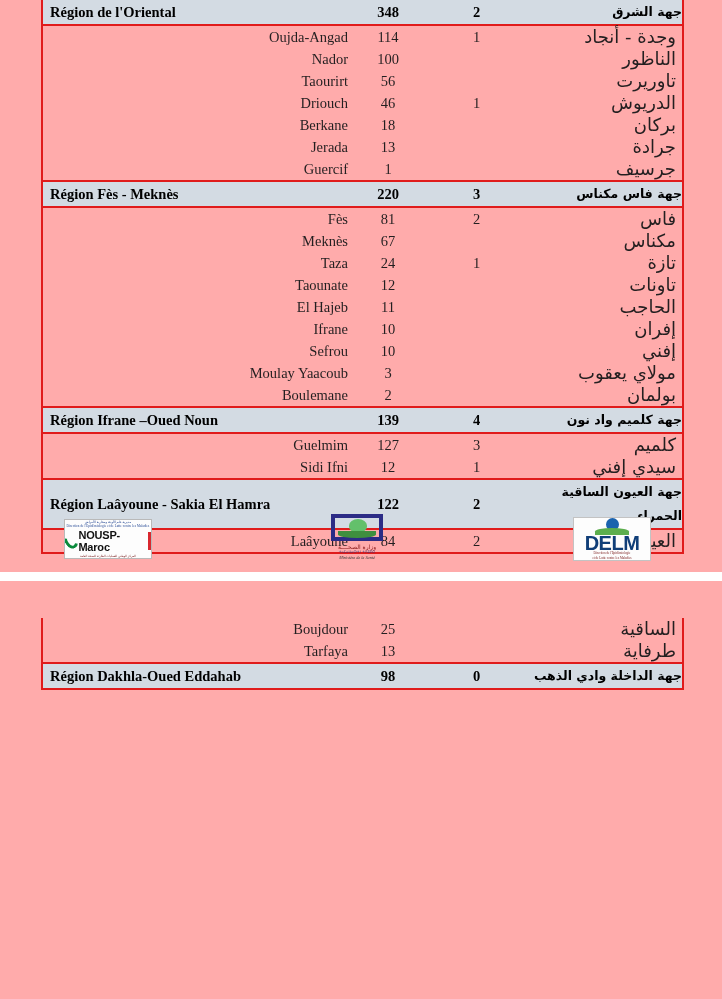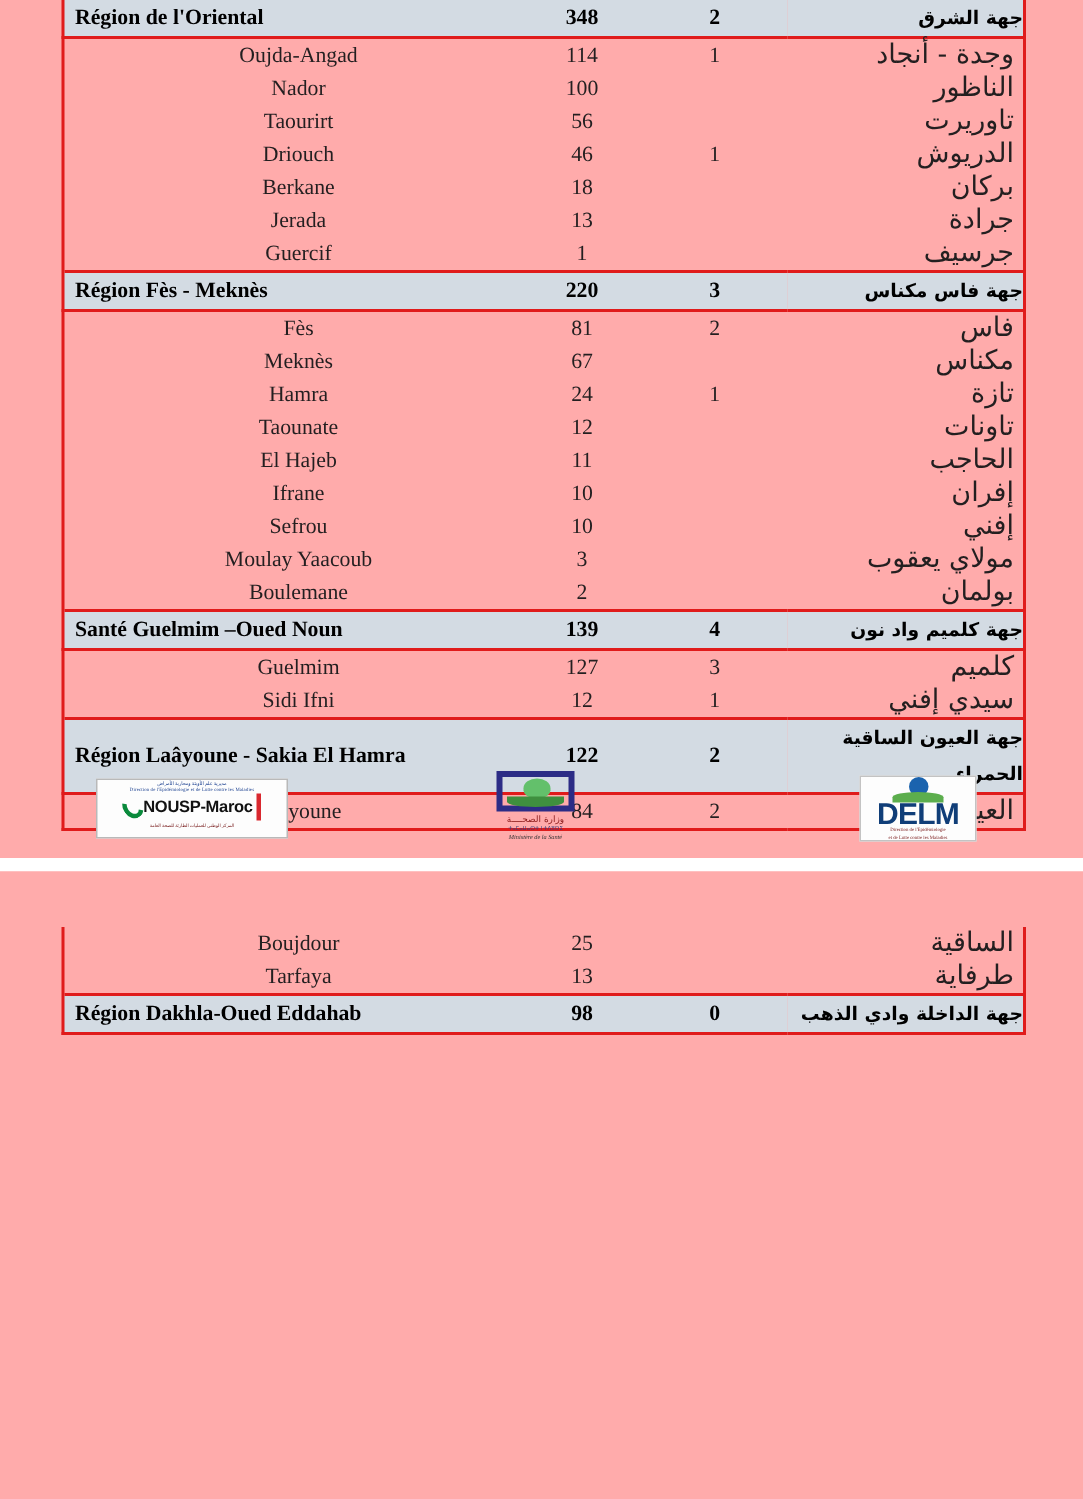--- a/index.html
+++ b/index.html
@@ -39,21 +39,21 @@
     border-right: 2px solid #e01b1b;
     border-top: 0;
     border-bottom: 0;
     height: 22px;
     padding: 0;
     font-size: 14.5px;
     color: #231f20;
     line-height: 22px;
     vertical-align: middle;
   }
-  tr.row td.fr  { border-right: 0; border-left: 2px solid #e01b1b; text-align: center;  padding-left: 7px; margin-left: 45px; }
+  tr.row td.fr  { border-right: 0; border-left: 2px solid #e01b1b; text-align: right;  padding-left: 7px; margin-left: 45px; }
   tr.row td.num { border-left: 0; border-right: 0; text-align: center; }
   tr.row td.dth { border-left: 0; border-right: 0; text-align: center; }
   tr.row td.ar  { border-left: 0; border-right: 2px solid #e01b1b; text-align: right; padding-right: 6px;
                   font-family: "DejaVu Sans", sans-serif; font-size: 18px; direction: rtl; }
 
   tr.region td {
     background: #d3dbe3;
     border-top: 2.5px solid #e01b1b;
     border-bottom: 2.5px solid #e01b1b;
     height: 24px;
@@ -71,21 +71,21 @@
                      font-family: "DejaVu Sans", sans-serif; font-size: 12.5px; direction: rtl; }
 
   tr.last-row td { border-bottom: 2.5px solid #e01b1b; }
   tr.first-row td { border-top: 0; }
 
   
   .footer { position: absolute; left: 0; top: 508px; width: 722px; height: 60px; }
 
   .logo-nousp {
     position: absolute; left: 64px; top: 11px;
-    width: 128px; height: 40px;
+    width: 88px; height: 40px;
     background: #fdfdfd; border: 1px solid #b9b9b9;
     display: flex; flex-direction: column; align-items: center; justify-content: flex-start;
     overflow: hidden;
   }
   .logo-nousp .tiny-top { font-size: 3.2px; color: #1a3f8f; line-height: 4px; text-align: center; letter-spacing: .1px; }
   .logo-nousp .mid { display: flex; align-items: center; justify-content: center; width: 100%; margin: 1px 0; }
   .logo-nousp .crescent {
     width: 13px; height: 16px; border: 3px solid #0a8a3c; border-radius: 50%;
     border-right-color: transparent; border-top-color: transparent; transform: rotate(-35deg);
     margin-right: 1px;
@@ -197,21 +197,21 @@
             <td class="dth">2</td>
             <td class="ar">فاس</td>
           </tr>
           <tr class="row">
             <td class="fr">Meknès</td>
             <td class="num">67</td>
             <td class="dth"></td>
             <td class="ar">مكناس</td>
           </tr>
           <tr class="row">
-            <td class="fr">Hamra</td>
+            <td class="fr">Taza</td>
             <td class="num">24</td>
             <td class="dth">1</td>
             <td class="ar">تازة</td>
           </tr>
           <tr class="row">
             <td class="fr">Taounate</td>
             <td class="num">12</td>
             <td class="dth"></td>
             <td class="ar">تاونات</td>
           </tr>
@@ -239,21 +239,21 @@
             <td class="dth"></td>
             <td class="ar">مولاي يعقوب</td>
           </tr>
           <tr class="row">
             <td class="fr">Boulemane</td>
             <td class="num">2</td>
             <td class="dth"></td>
             <td class="ar">بولمان</td>
           </tr>
           <tr class="region">
-            <td class="fr">Santé Guelmim –Oued Noun</td>
+            <td class="fr">Région Ifrane –Oued Noun</td>
             <td class="num">139</td>
             <td class="dth">4</td>
             <td class="ar">جهة كلميم واد نون</td>
           </tr>
           <tr class="row">
             <td class="fr">Guelmim</td>
             <td class="num">127</td>
             <td class="dth">3</td>
             <td class="ar">كلميم</td>
           </tr>

